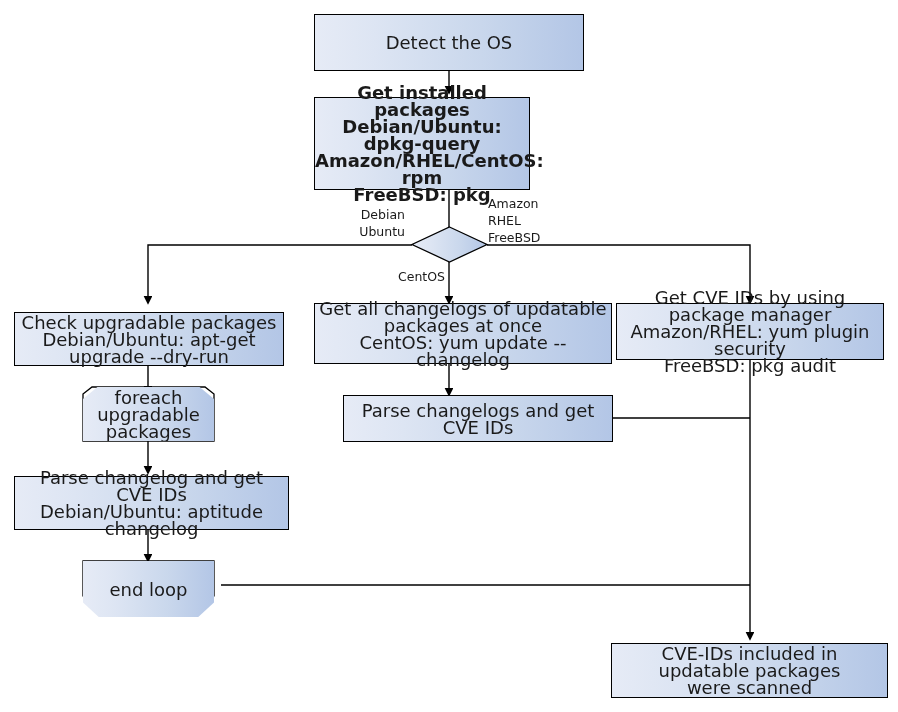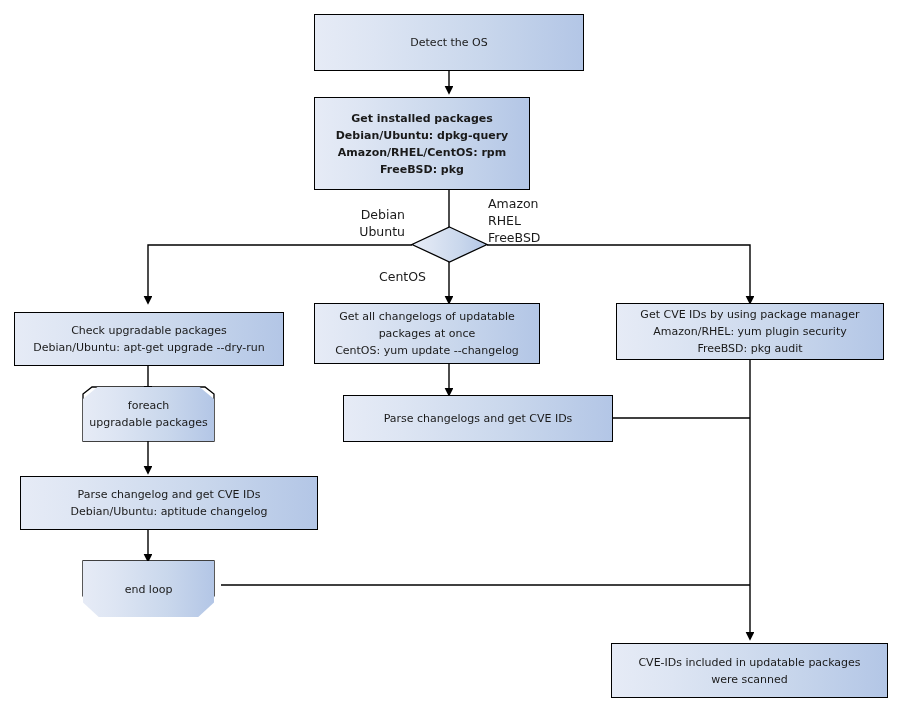--- a/index.html
+++ b/index.html
@@ -23,21 +23,21 @@
     height: 712px;
   }
   .node {
     position: absolute;
     box-sizing: border-box;
     display: flex;
     align-items: center;
     justify-content: center;
     text-align: center;
     color: #1a1a1a;
-    font-size: 11px;
+    font-size: 18px;
     line-height: 17px;
     white-space: pre;
   }
   .node .node-text {
     display: block;
     width: 100%;
     padding: 0 4px;
     white-space: pre-line;
   }
   
@@ -62,21 +62,21 @@
   
   .branch-label {
     position: absolute;
     font-size: 12.5px;
     line-height: 17px;
     color: #1a1a1a;
     white-space: pre-line;
   }
   .branch-label.lbl-left  { text-align: right; }
   .branch-label.lbl-right { text-align: left; }
-  .branch-label.lbl-mid   { text-align: left; }
+  .branch-label.lbl-mid   { text-align: right; }
 </style>
 </head>
 <body>
 
 <svg id="flow-canvas" viewBox="0 0 898 712" xmlns="http://www.w3.org/2000/svg">
   <defs>
     <marker id="arrow" markerWidth="9" markerHeight="9" refX="5.2" refY="3.2" orient="auto" markerUnits="strokeWidth">
       <path d="M0,0 L0,6.4 L6.4,3.2 z" fill="#000000"></path>
     </marker>
     <linearGradient id="boxgrad" x1="0" y1="0" x2="1" y2="0">
@@ -136,41 +136,41 @@
 RHEL
 FreeBSD</div>
 
 <div class="branch-label lbl-mid" style="left:379px; top:268px; width:66px;">CentOS</div>
 
 <div class="node box" style="left:14px; top:312px; width:270px; height:54px;">
   <span class="node-text">Check upgradable packages
 Debian/Ubuntu: apt-get upgrade --dry-run</span>
 </div>
 
-<div class="node box" style="left:314px; top:303px; width:226px; height:61px;">
+<div class="node box" style="left:314px; top:303px; width:298px; height:61px;">
   <span class="node-text">Get all changelogs of updatable packages at once
 CentOS: yum update --changelog</span>
 </div>
 
 <div class="node box" style="left:616px; top:303px; width:268px; height:57px;">
   <span class="node-text">Get CVE IDs by using package manager
 Amazon/RHEL: yum plugin security
 FreeBSD: pkg audit</span>
 </div>
 
 <div class="node loop-start" style="left:83px; top:387px; width:131px; height:54px;">
   <span class="node-text">foreach
 upgradable  packages</span>
 </div>
 
 <div class="node box" style="left:300px; top:395px; width:270px; height:47px;margin-left:43px;">
   <span class="node-text">Parse changelogs and get CVE IDs</span>
 </div>
 
-<div class="node box" style="left:20px; top:476px; width:298px; height:54px;">
+<div class="node box" style="left:14px; top:476px; width:275px; height:54px;">
   <span class="node-text">Parse changelog and get  CVE IDs
 Debian/Ubuntu: aptitude changelog</span>
 </div>
 
 <div class="node loop-end" style="left:83px; top:561px; width:131px; height:56px;">
   <span class="node-text">end loop</span>
 </div>
 
 <div class="node box" style="left:611px; top:643px; width:277px; height:55px;">
   <span class="node-text">CVE-IDs included in  updatable packages

